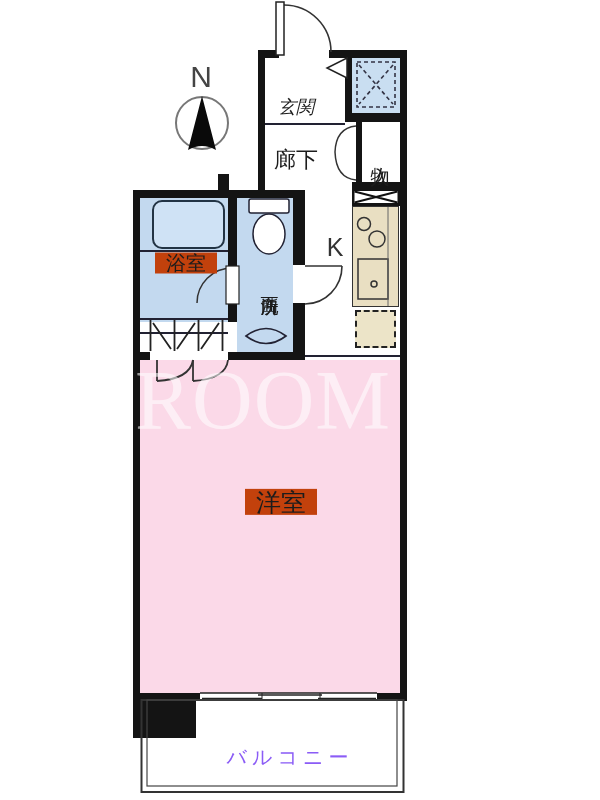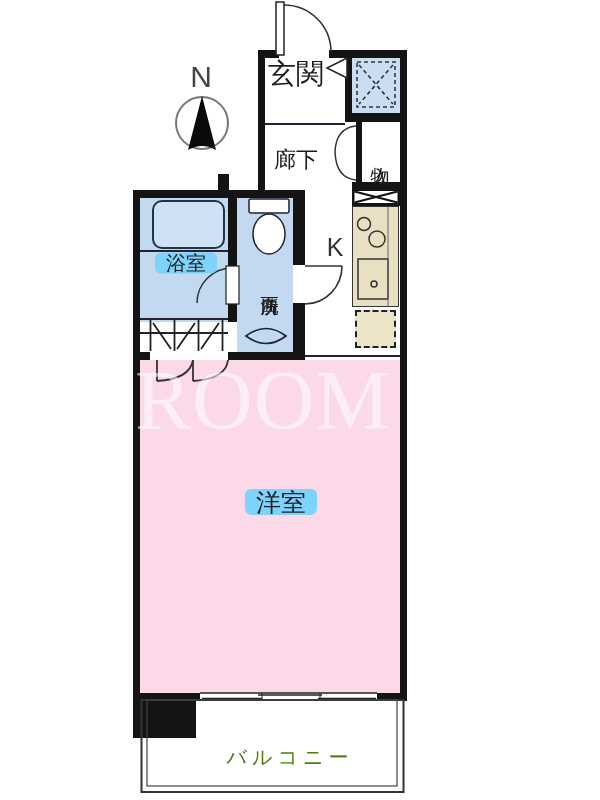--- a/index.html
+++ b/index.html
@@ -4,21 +4,21 @@
 <style>
   html,body{margin:0;padding:0;background:#fff;}
   #canvas{position:relative;width:600px;height:800px;background:#fff;overflow:hidden;
           font-family:"Liberation Sans",sans-serif;}
   .wall{position:absolute;background:#141414;z-index:2;}
   .floor{position:absolute;z-index:1;}
   .tline{position:absolute;background:#223;z-index:3;}
   svg.overlay{position:absolute;left:0;top:0;z-index:4;pointer-events:none;}
   .label{position:absolute;z-index:6;color:#1c1c1c;transform:translate(-50%,-50%);
          white-space:nowrap;line-height:1.05;}
-  .label.boxed{background:#7dd3fc;padding:0 11px;border-radius:6px;}
+  .label.boxed{background:#c2410c;padding:0 11px;}
   .label.vert{writing-mode:vertical-rl;text-orientation:upright;transform:translate(-50%,-50%);}
   #watermark{position:absolute;left:135px;top:361px;width:272px;height:80px;overflow:hidden;
              z-index:7;font-family:"Liberation Serif",serif;font-size:84px;line-height:80px;
              color:rgba(255,255,255,0.56);letter-spacing:1px;white-space:nowrap;}
 </style>
 </head>
 <body>
 
 <div id="canvas">
 
@@ -136,23 +136,23 @@
       <line x1="320" y1="693" x2="320" y2="700" stroke-width="1"></line>
     </g>
 
     <g fill="none">
       <rect x="141.5" y="700" width="262" height="92" stroke="#333" stroke-width="2"></rect>
       <rect x="147" y="700" width="250" height="86" stroke="#444" stroke-width="1.2"></rect>
     </g>
   </svg>
 
   <div class="label" style="left:201px;top:77px;font-size:30px;color:#444;">N</div>
-  <div class="label" style="left:296px;top:74px;font-size:28px;">玄関</div>
+  <div class="label" style="left:296px;top:107px;font-size:18px;font-style:italic;">玄関</div>
   <div class="label" style="left:296px;top:160px;font-size:22px;">廊下</div>
   <div class="label vert" style="left:380px;top:152px;font-size:19px;">物入</div>
   <div class="label" style="left:335px;top:247px;font-size:25px;color:#333;">K</div>
   <div class="label boxed" style="left:186px;top:263px;font-size:20px;">浴室</div>
   <div class="label vert boxed" style="left:269px;top:283px;font-size:18px;">洗面所</div>
   <div class="label boxed" style="left:281px;top:502px;font-size:25px;">洋室</div>
-  <div class="label" style="left:290px;top:757px;font-size:20px;color:#4d7c0f;letter-spacing:5px;">バルコニー</div>
+  <div class="label" style="left:290px;top:757px;font-size:20px;color:#8b5cf6;letter-spacing:5px;">バルコニー</div>
 
   <div id="watermark">ROOM COR</div>
 </div>
 
 </body></html>

